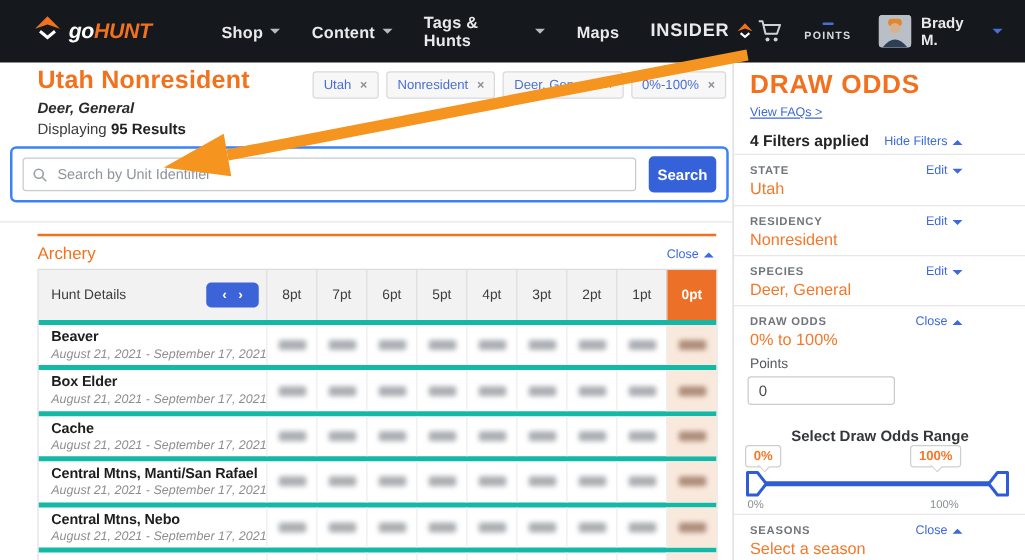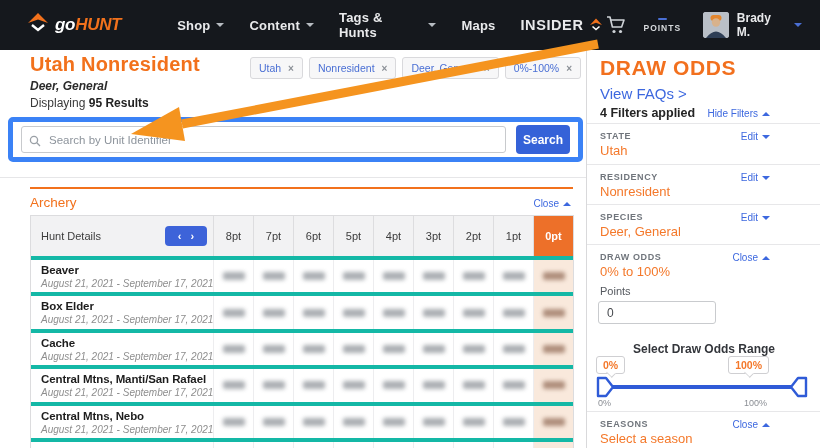--- a/index.html
+++ b/index.html
@@ -36,21 +36,21 @@
   .page-sub { position:absolute; left:30px; top:37px; font-size:12px; font-weight:700; font-style:italic; color:#2b2b2b; }
   .results { position:absolute; left:30px; top:54px; font-size:12px; color:#3a3a3a; }
   .results b { color:#222; }
 
   .chips { position:absolute; right:5px; top:15px; display:flex; gap:6px; }
   .chip { display:flex; align-items:center; background:#f7f7f8; border:1px solid #d9d9dc;
           border-radius:3px; padding:4px 8px; font-size:10.5px; color:#4a6fd4; cursor:pointer; }
   .chip-x { color:#8a8f96; margin-left:7px; font-size:10px; font-weight:700; }
 
   .hl-box { position:absolute; left:8px; top:75px; width:575px; height:45px;
-            border:5px solid #3b82f6; border-radius:5px; background:#fff;
+            border:2px solid #3b82f6; border-radius:5px; background:#fff;
             display:flex; align-items:center; padding:0 8px; gap:10px; }
   .search-wrap { position:relative; flex:1; height:27px; }
   .search-input { width:100%; height:100%; border:1px solid #c8cacd; border-radius:3px;
                   padding:0 8px 0 27px; font-size:11.5px; color:#444; outline:none;
                   font-family:"Liberation Sans",sans-serif; }
   .search-input::placeholder { color:#8d949c; }
   .search-ico { position:absolute; left:8px; top:7px; }
   .search-btn { width:54px; height:29px; background:#3562d8; color:#fff; border:none; border-radius:4px;
                 font-size:12px; font-weight:700; cursor:pointer; font-family:"Liberation Sans",sans-serif; }
 
@@ -83,21 +83,21 @@
   .cell { border-left:1px solid #ededef; display:flex; align-items:center; justify-content:center; }
   .cell.opt { background:#f9e9dc; }
   .pill { width:22px; height:8px; border-radius:2px; background:#8f949a; filter:blur(2px); opacity:0.75; }
   .cell.opt .pill { background:#96705c; }
 
   
   .sidebar { position:absolute; left:586px; top:42px; width:194px; height:406px; background:#fff;
              border-left:1px solid #d9d9db; }
   .sb-title { position:absolute; left:13px; top:14px; font-size:21px; font-weight:800;
               color:#f2701e; letter-spacing:0.6px; }
-  .sb-faq { position:absolute; left:13px; top:43px; font-size:15px; }
+  .sb-faq { position:absolute; left:13px; top:43px; font-size:10px; text-decoration:underline; }
   .sb-filters { position:absolute; left:13px; top:64px; font-size:12.5px; font-weight:700; color:#242424; }
   .sb-hide { position:absolute; right:10px; top:66px; }
   .sb-div { position:absolute; left:0; width:234px; border-top:1px solid #e7e7e9; }
   .sb-label { position:absolute; left:13px; font-size:9px; font-weight:700; letter-spacing:0.6px;
               color:#70757c; text-transform:uppercase; }
   .sb-value { position:absolute; left:13px; font-size:13px; color:#f4782a; cursor:pointer; }
   .sb-action { position:absolute; right:10px; }
   .pts-label { position:absolute; left:13px; top:243px; font-size:11px; color:#55595f; }
   .pts-input { position:absolute; left:11px; top:259px; width:118px; height:23px; border:1px solid #c9cbce;
                border-radius:3px; font-size:12px; color:#46494e; padding-left:8px; outline:none;

